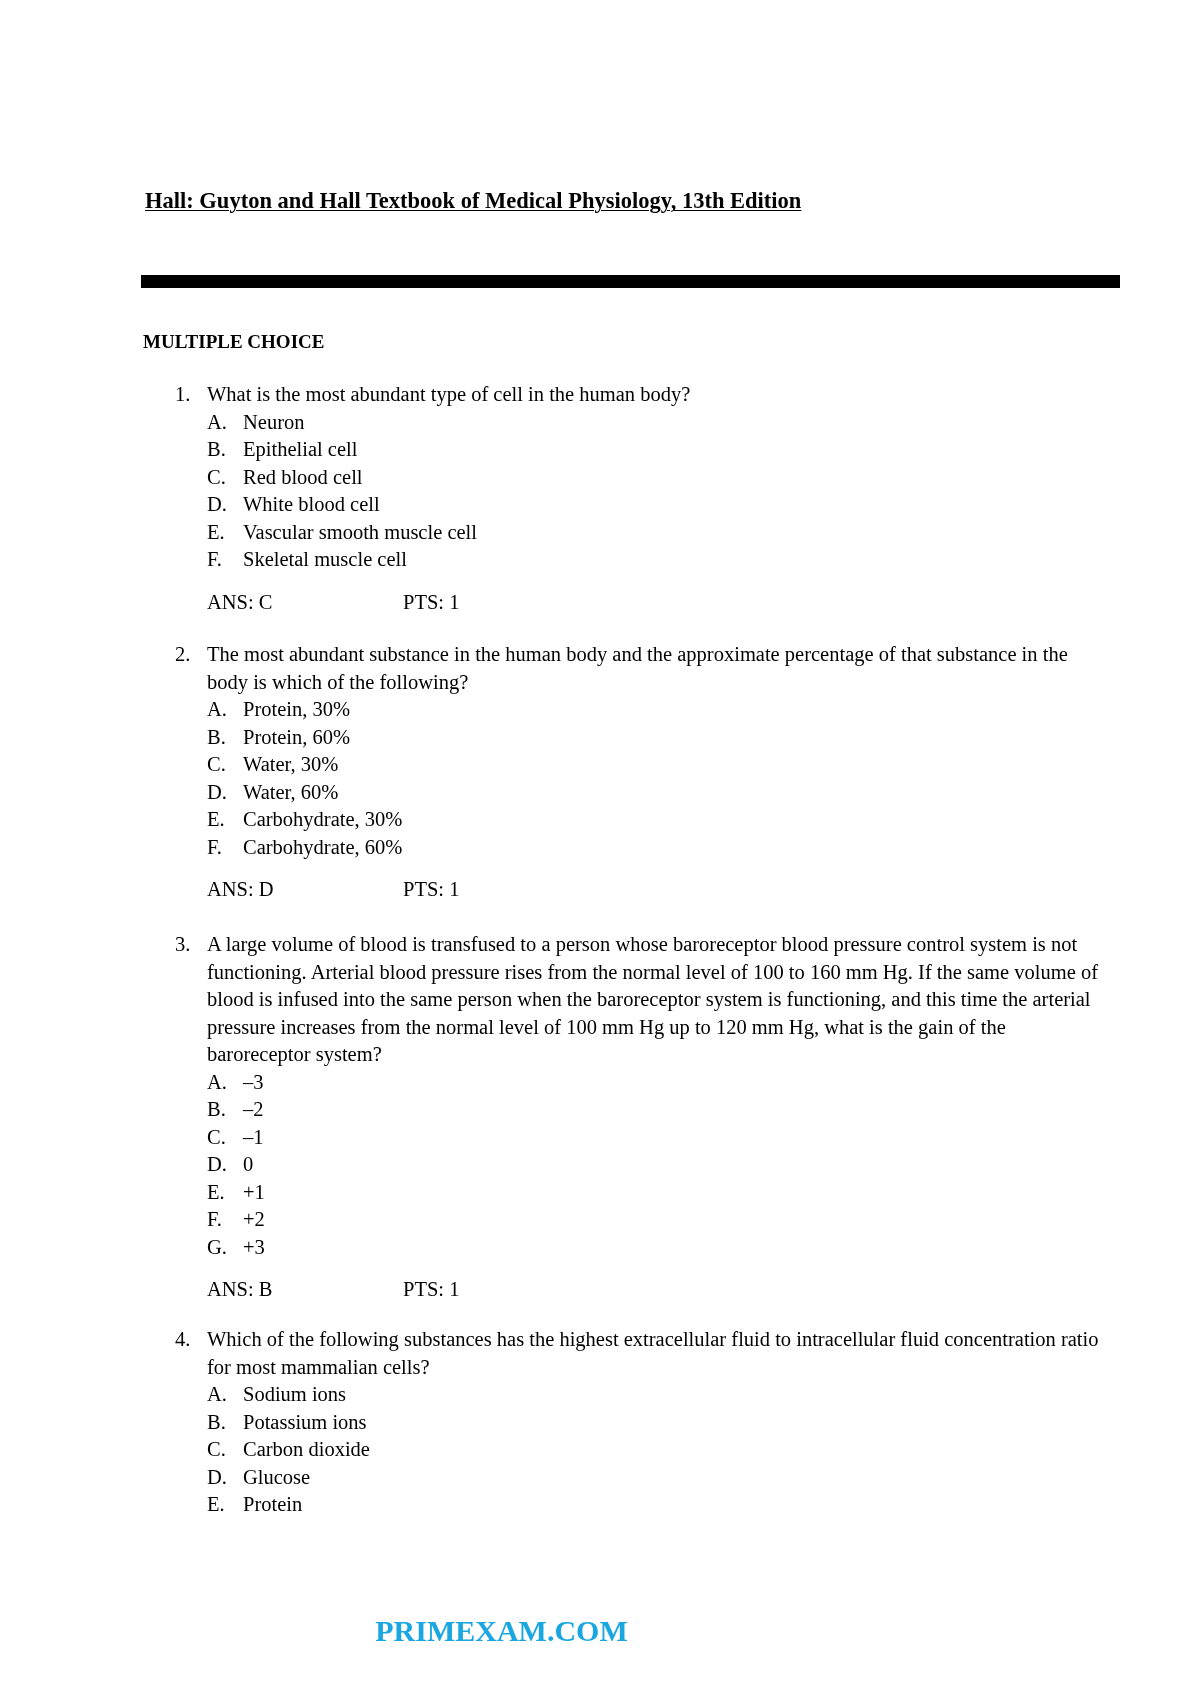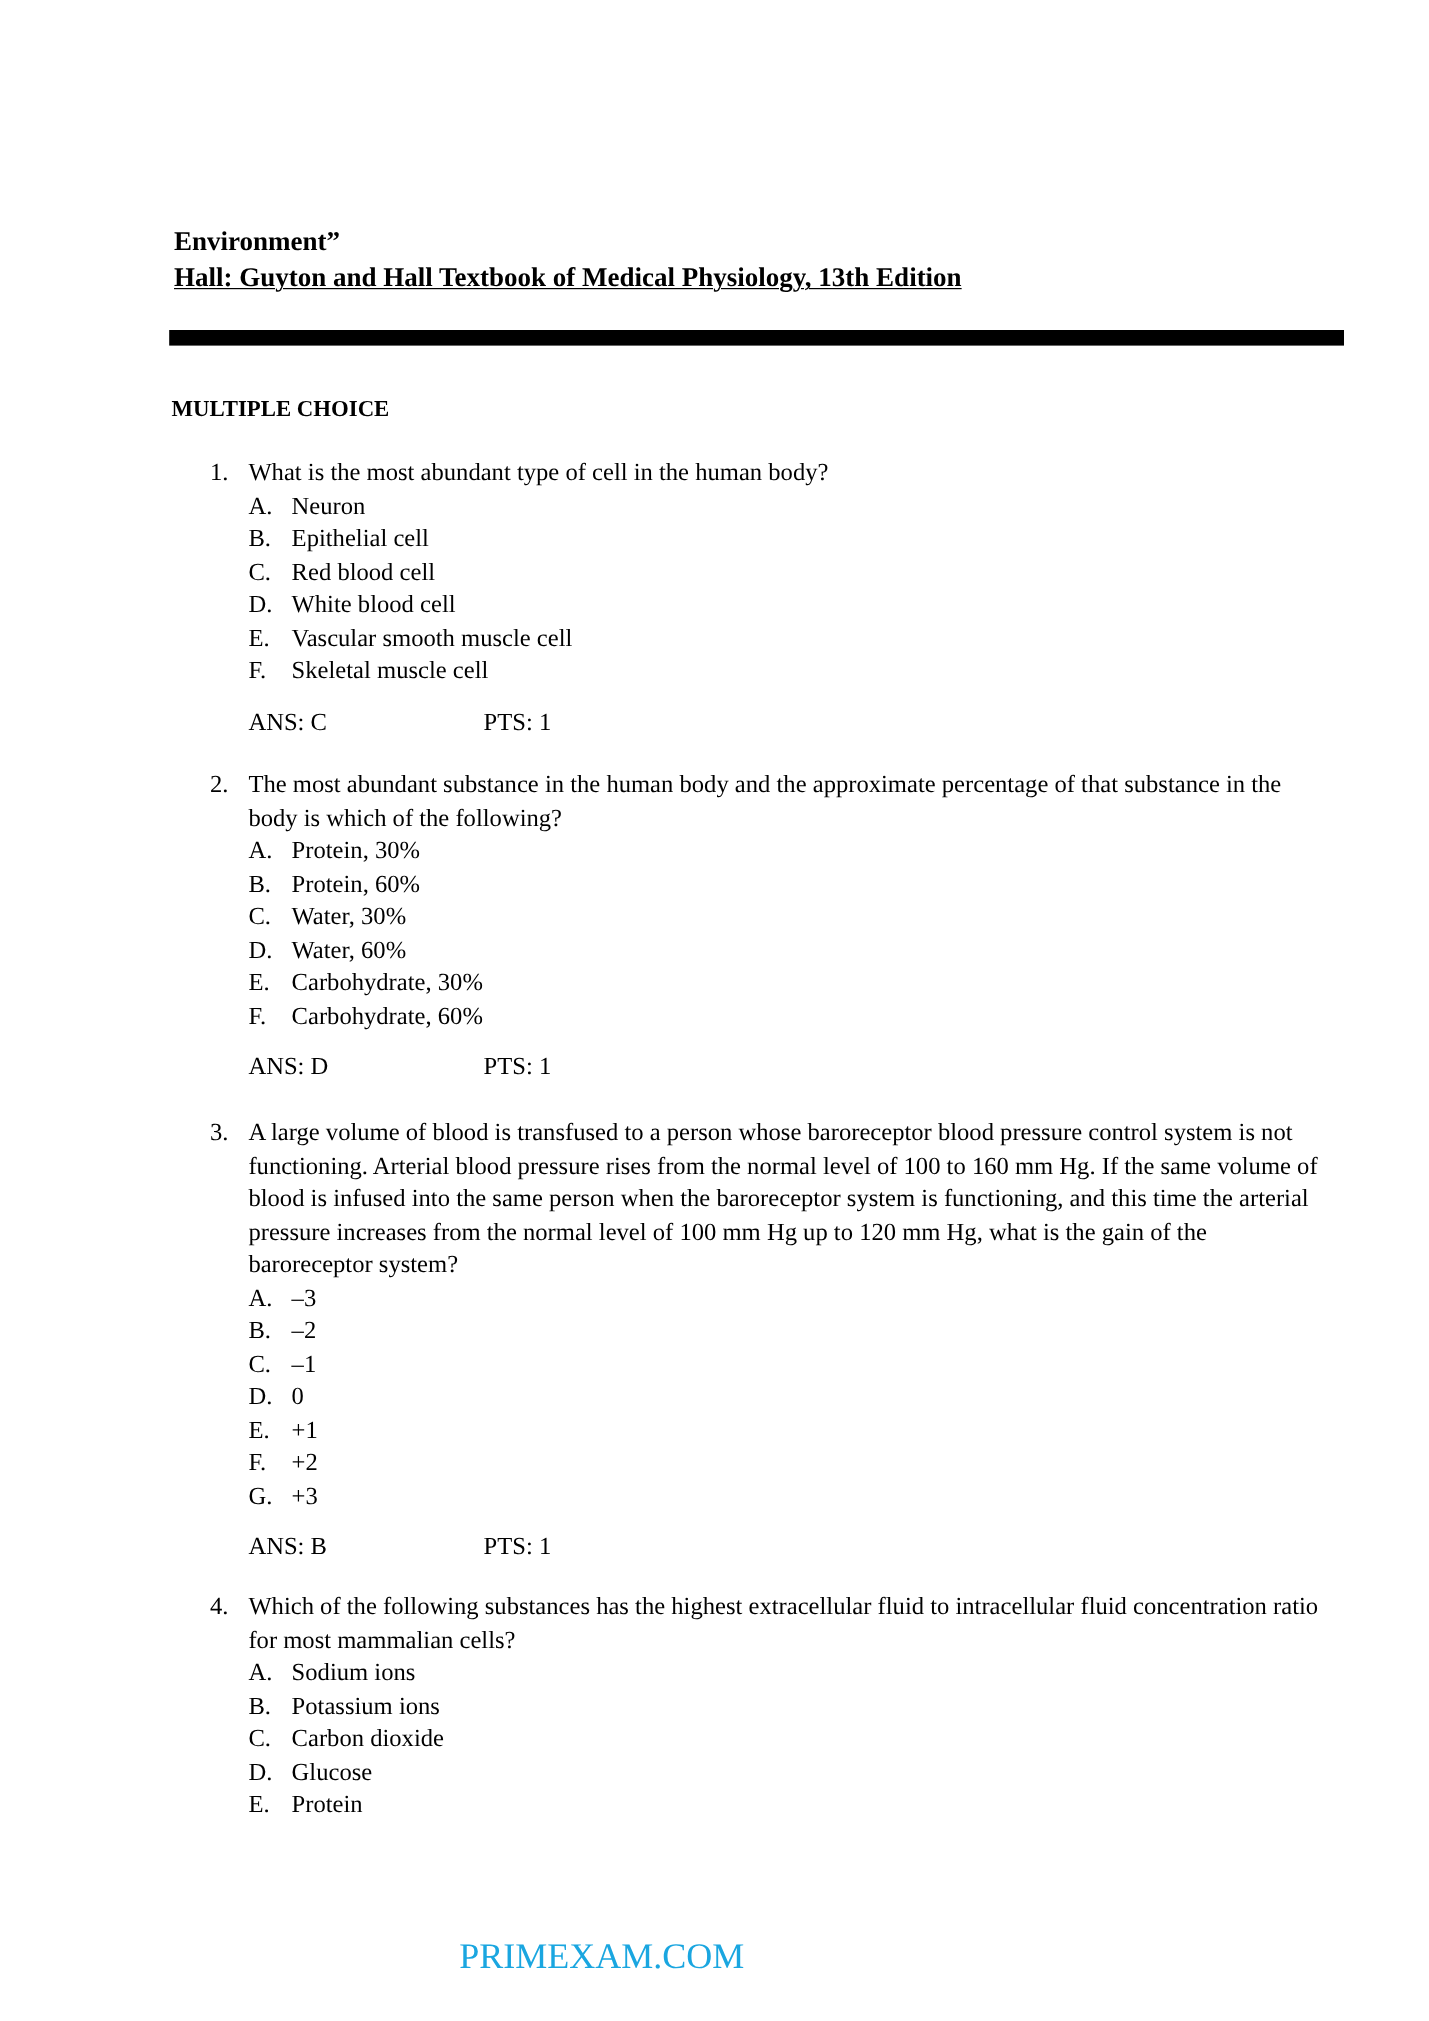--- a/index.html
+++ b/index.html
@@ -15,30 +15,29 @@
   .q { position: absolute; left: 175px; width: 935px; font-size: 20.5px; line-height: 27.5px; }
   .q .num { position: absolute; left: 0; top: 0; }
   .q .stem { margin-left: 32px; }
   .opt { margin-left: 32px; position: relative; height: 27.5px; }
   .opt .letter { position: absolute; left: 0; }
   .opt .text { position: absolute; left: 36px; white-space: nowrap; }
   .ans { margin-left: 32px; margin-top: 15px; position: relative; height: 27.5px; text-decoration: underline; }
   .ans .a { position: absolute; left: 0; }
   .ans .p { position: absolute; left: 196px; }
   .footer { position: absolute; left: 0; width: 1003px; text-align: center; top: 1614px;
-            font-weight: normal; font-size: 30px; color: #1aa6e0; }
+            font-weight: bold; font-size: 30px; color: #1aa6e0; }
 </style>
 </head>
 <body>
 
 <div class="title">
 </div>
 
 <div class="chapter">
-  <div>Environment”</div>
   <div class="book">Hall: Guyton and Hall Textbook of Medical Physiology, 13th Edition</div>
 </div>
 
 <div class="rule"></div>
 
 <div class="section">MULTIPLE CHOICE</div>
 
 <div class="q" style="top:381px;">
   <span class="num">1.</span>
   <div class="stem">What is the most abundant type of cell in the human body?</div>

